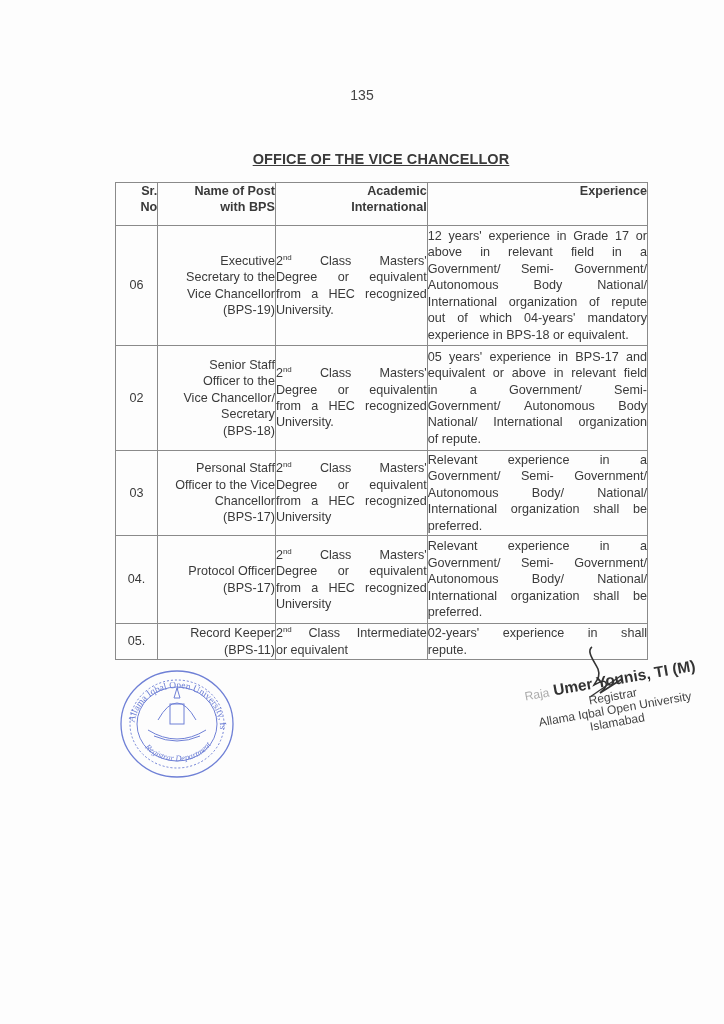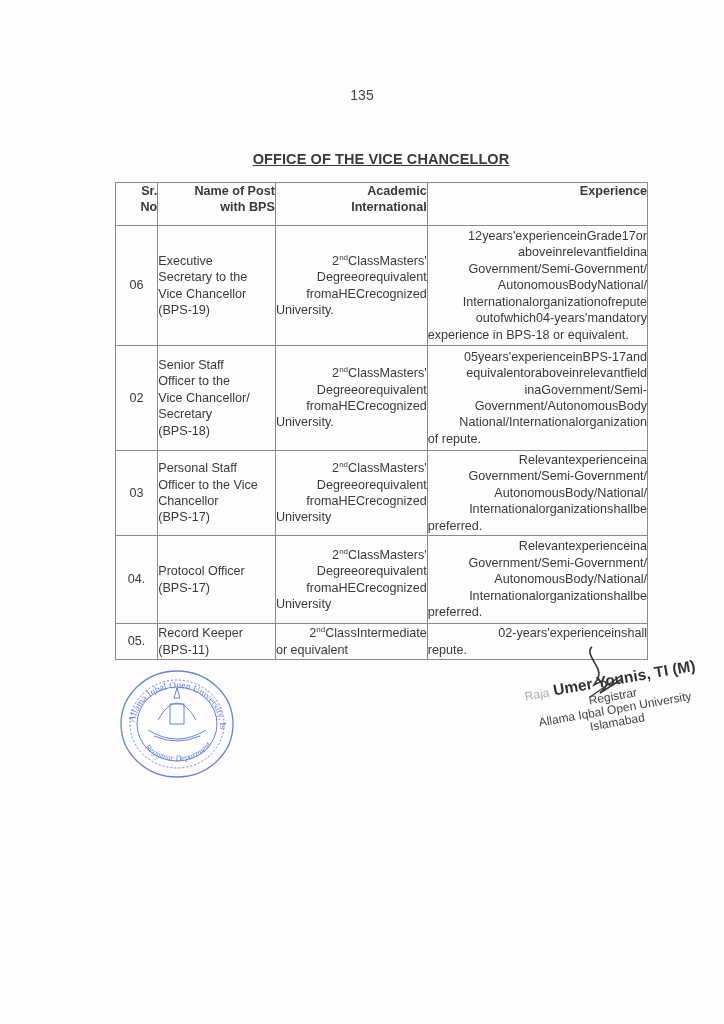--- a/index.html
+++ b/index.html
@@ -16,32 +16,32 @@
     position:absolute; top:182px; left:115px; width:533px; border-collapse:collapse;
     font-size:12.6px; line-height:16.4px; table-layout:fixed;
   }
   table.posts th, table.posts td { border:1px solid #8a8a8a; padding:0; vertical-align:middle; }
   table.posts th { font-weight:bold; vertical-align:top; padding-top:0; text-align:right; height:42px; }
   .c-sr { width:42px; }
   .c-post { width:117px; }
   .c-qual { width:151px; }
   .c-exp { width:219px; }
   td.sr { text-align:center; }
-  td.post { text-align:left; padding:0 3px; }
+  td.post { text-align:right; padding:0 3px; }
   td.qual { text-align:justify; padding:0 5px 0 5px; text-align-last:left; }
   td.exp { text-align:justify; padding:0 5px 0 5px; vertical-align:top; text-align-last:left; }
   td.qual .sup { font-size:8px; vertical-align:super; line-height:0; }
   tr.r1 td { height:119px; }
   tr.r2 td { height:104px; }
   tr.r3 td { height:84px; }
   tr.r4 td { height:87px; }
   tr.r5 td { height:35px; }
   tr.r1 td.qual, tr.r2 td.qual, tr.r3 td.qual, tr.r4 td.qual { vertical-align:middle; }
   .line { display:block; }
-  .jl { display:flex; justify-content:flex-end; }
+  .jl { display:flex; justify-content:space-between; }
 
   .seal {
     position:absolute; left:118px; top:668px; width:118px; height:112px;
   }
   .signature { position:absolute; left:580px; top:645px; width:80px; height:60px; }
   .sig-block {
     position:absolute; left:505px; top:690px; width:210px; transform:rotate(-10deg); transform-origin:left top;
     text-align:center; color:#444; font-size:12px; line-height:13px;
   }
   .sig-name { font-size:15.5px; font-weight:bold; line-height:17px; color:#333; }

